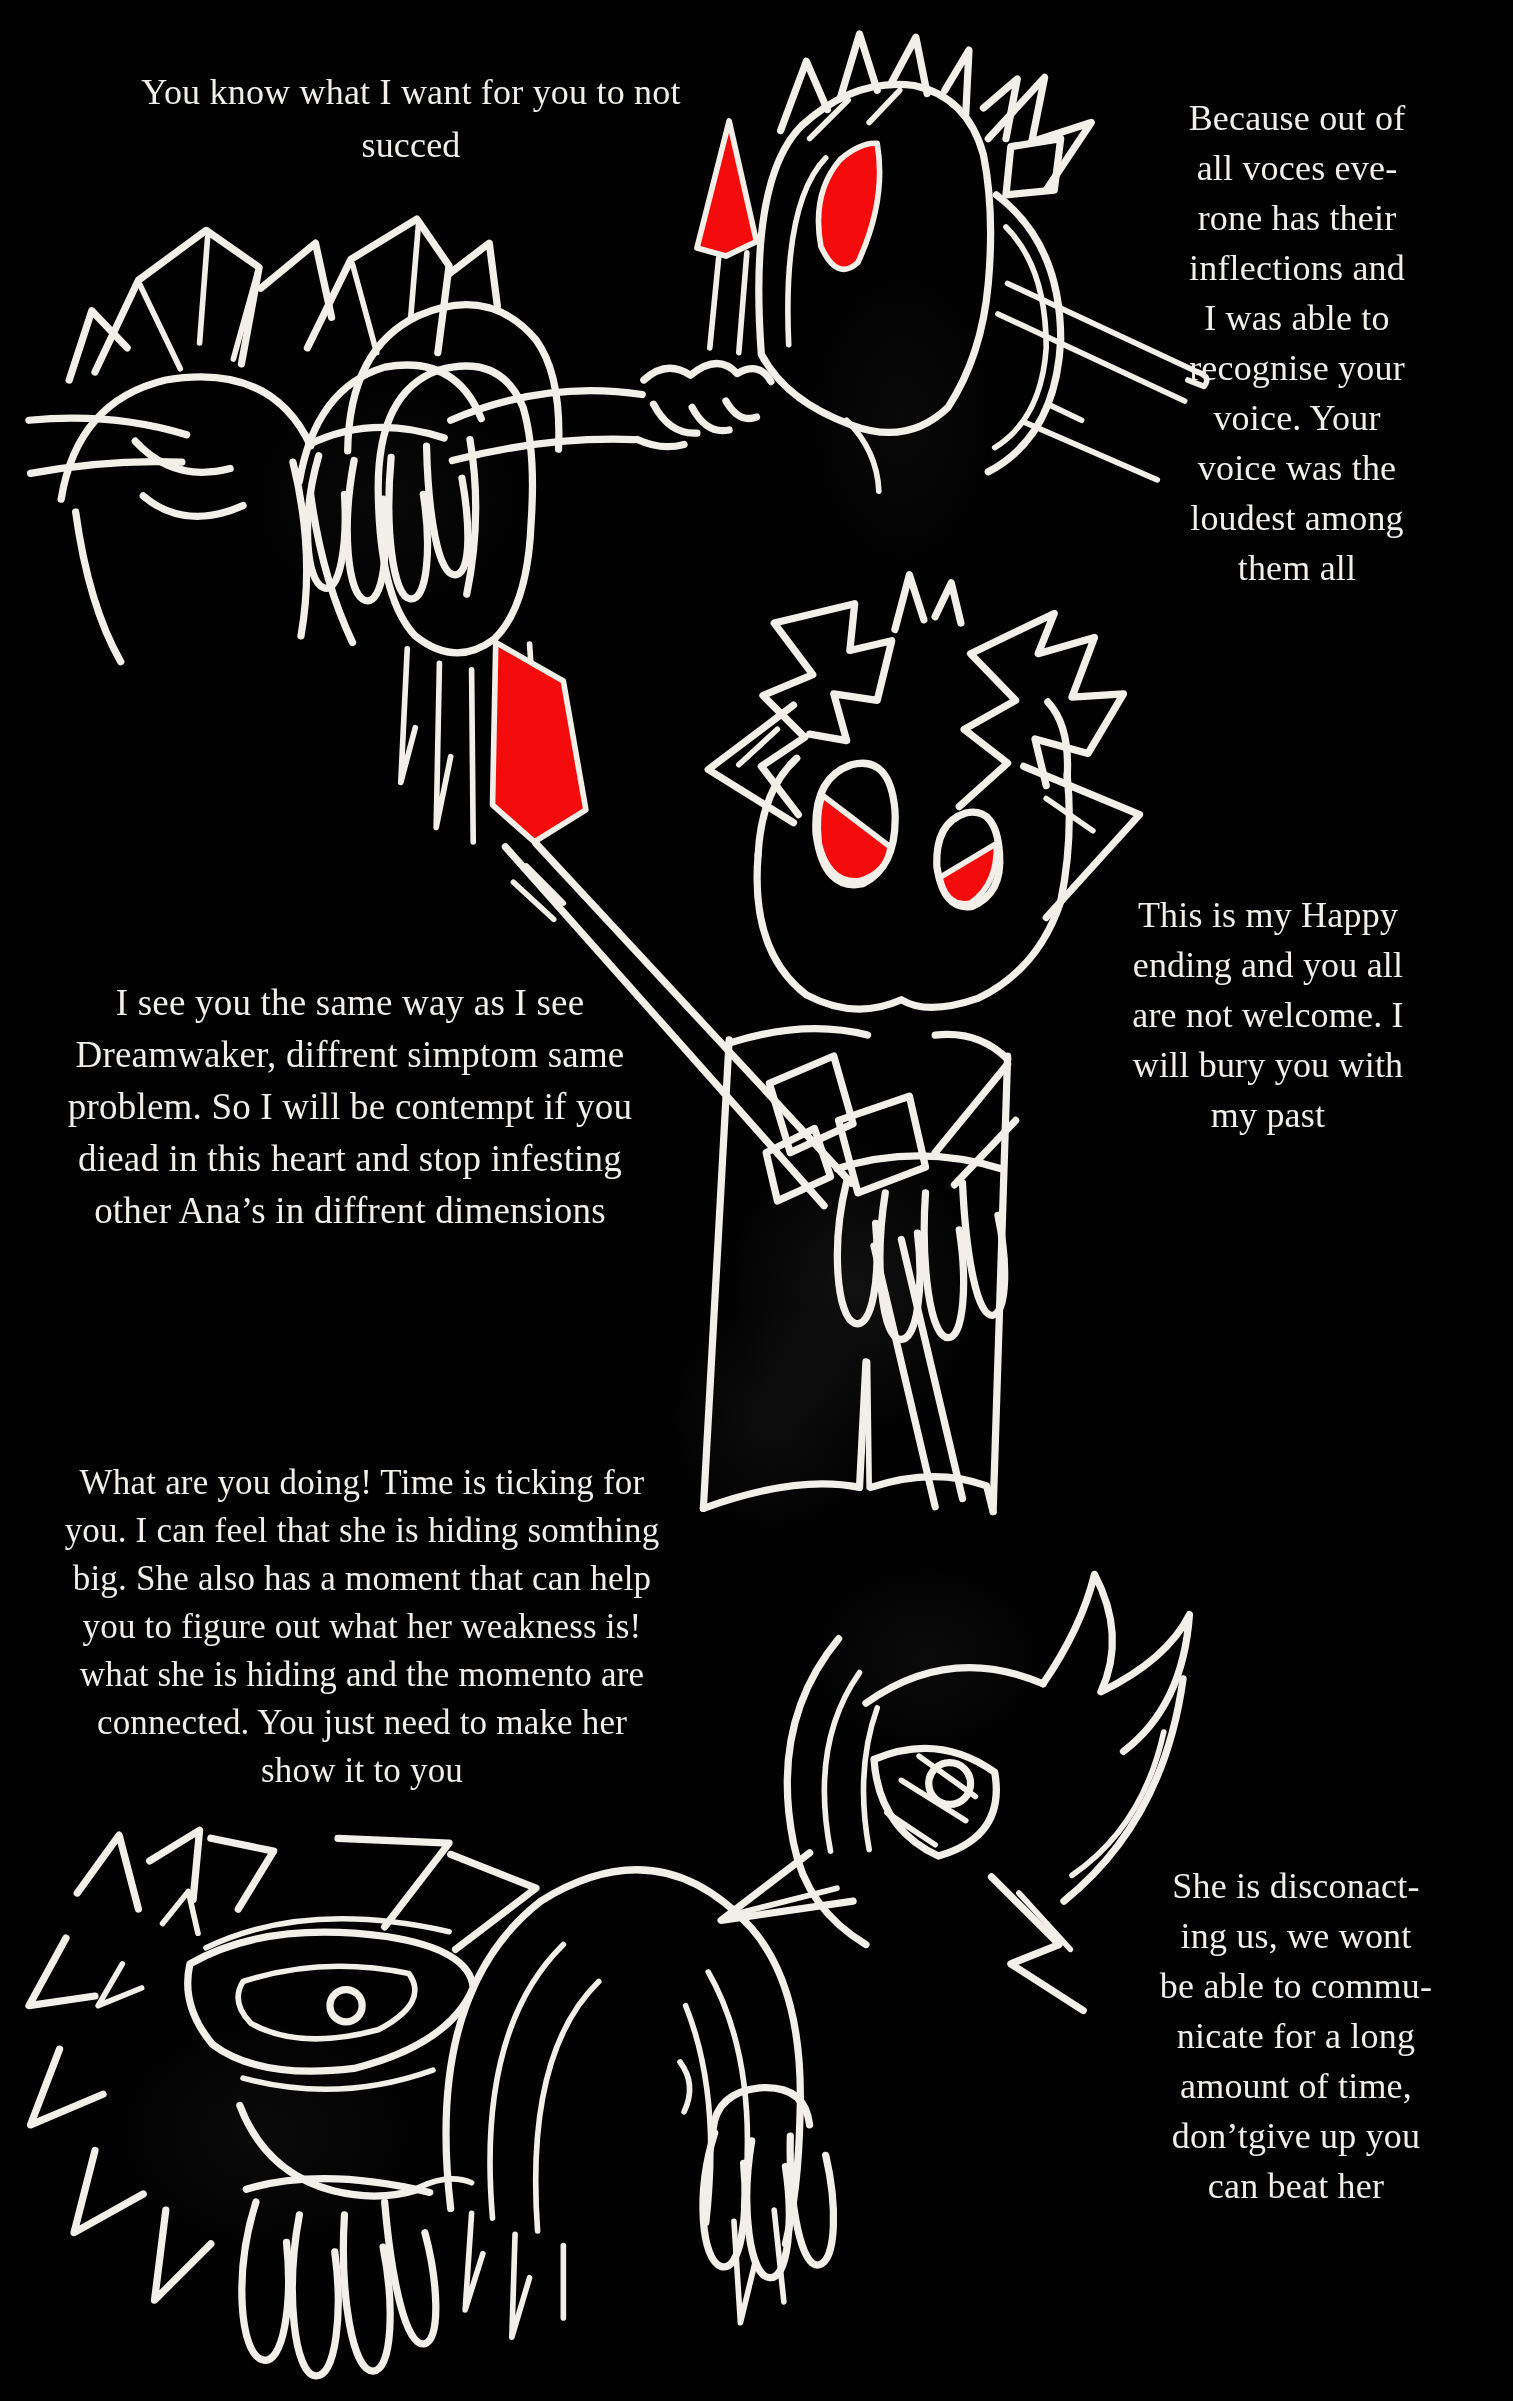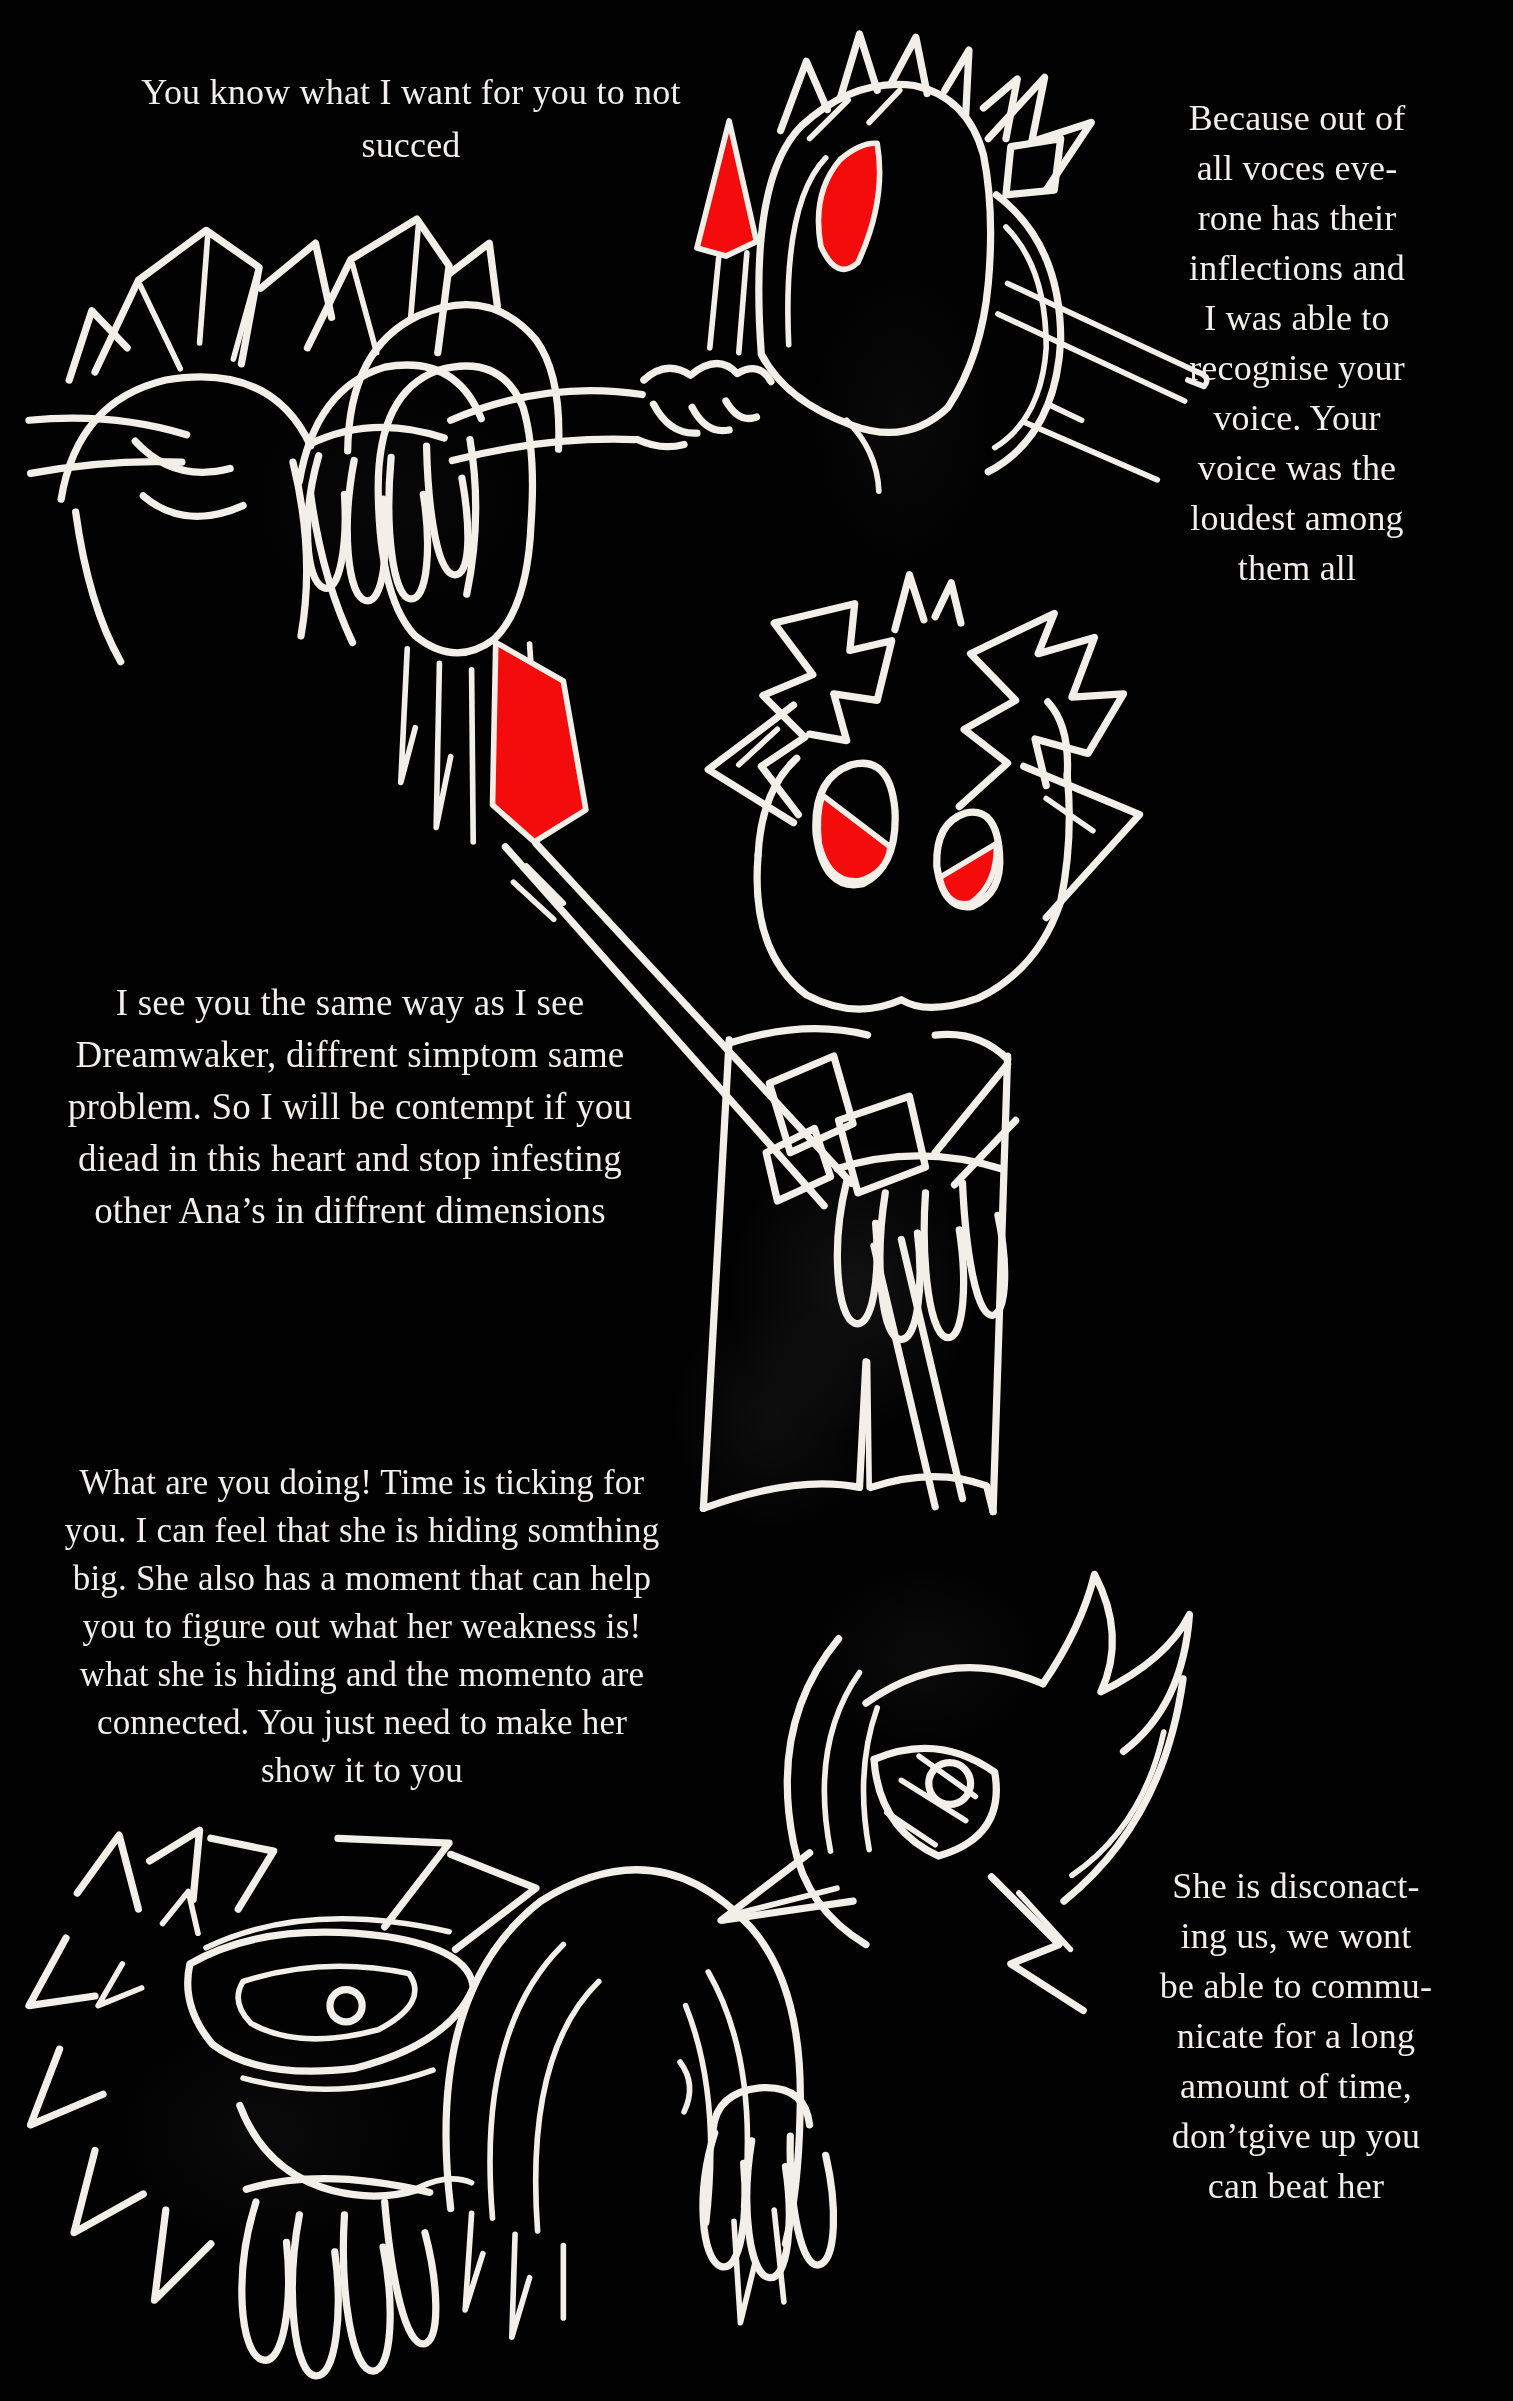--- a/index.html
+++ b/index.html
@@ -227,20 +227,25 @@
 recognise your
 voice. Your
 voice was the
 loudest among
 them all</div>
   <div id="sp-ml" class="speech">I see you the same way as I see
 Dreamwaker, diffrent simptom same
 problem. So I will be contempt if you
 diead in this heart and stop infesting
 other Ana’s in diffrent dimensions</div>
+  <div id="sp-mr" class="speech">This is my Happy
+ending and you all
+are not welcome. I
+will bury you with
+my past</div>
   <div id="sp-br" class="speech">She is disconact-
 ing us, we wont
 be able to commu-
 nicate for a long
 amount of time,
 don’tgive up you
 can beat her</div>
   <div id="sp-bl" class="speech">What are you doing! Time is ticking for
 you. I can feel that she is hiding somthing
 big. She also has a moment that can help

